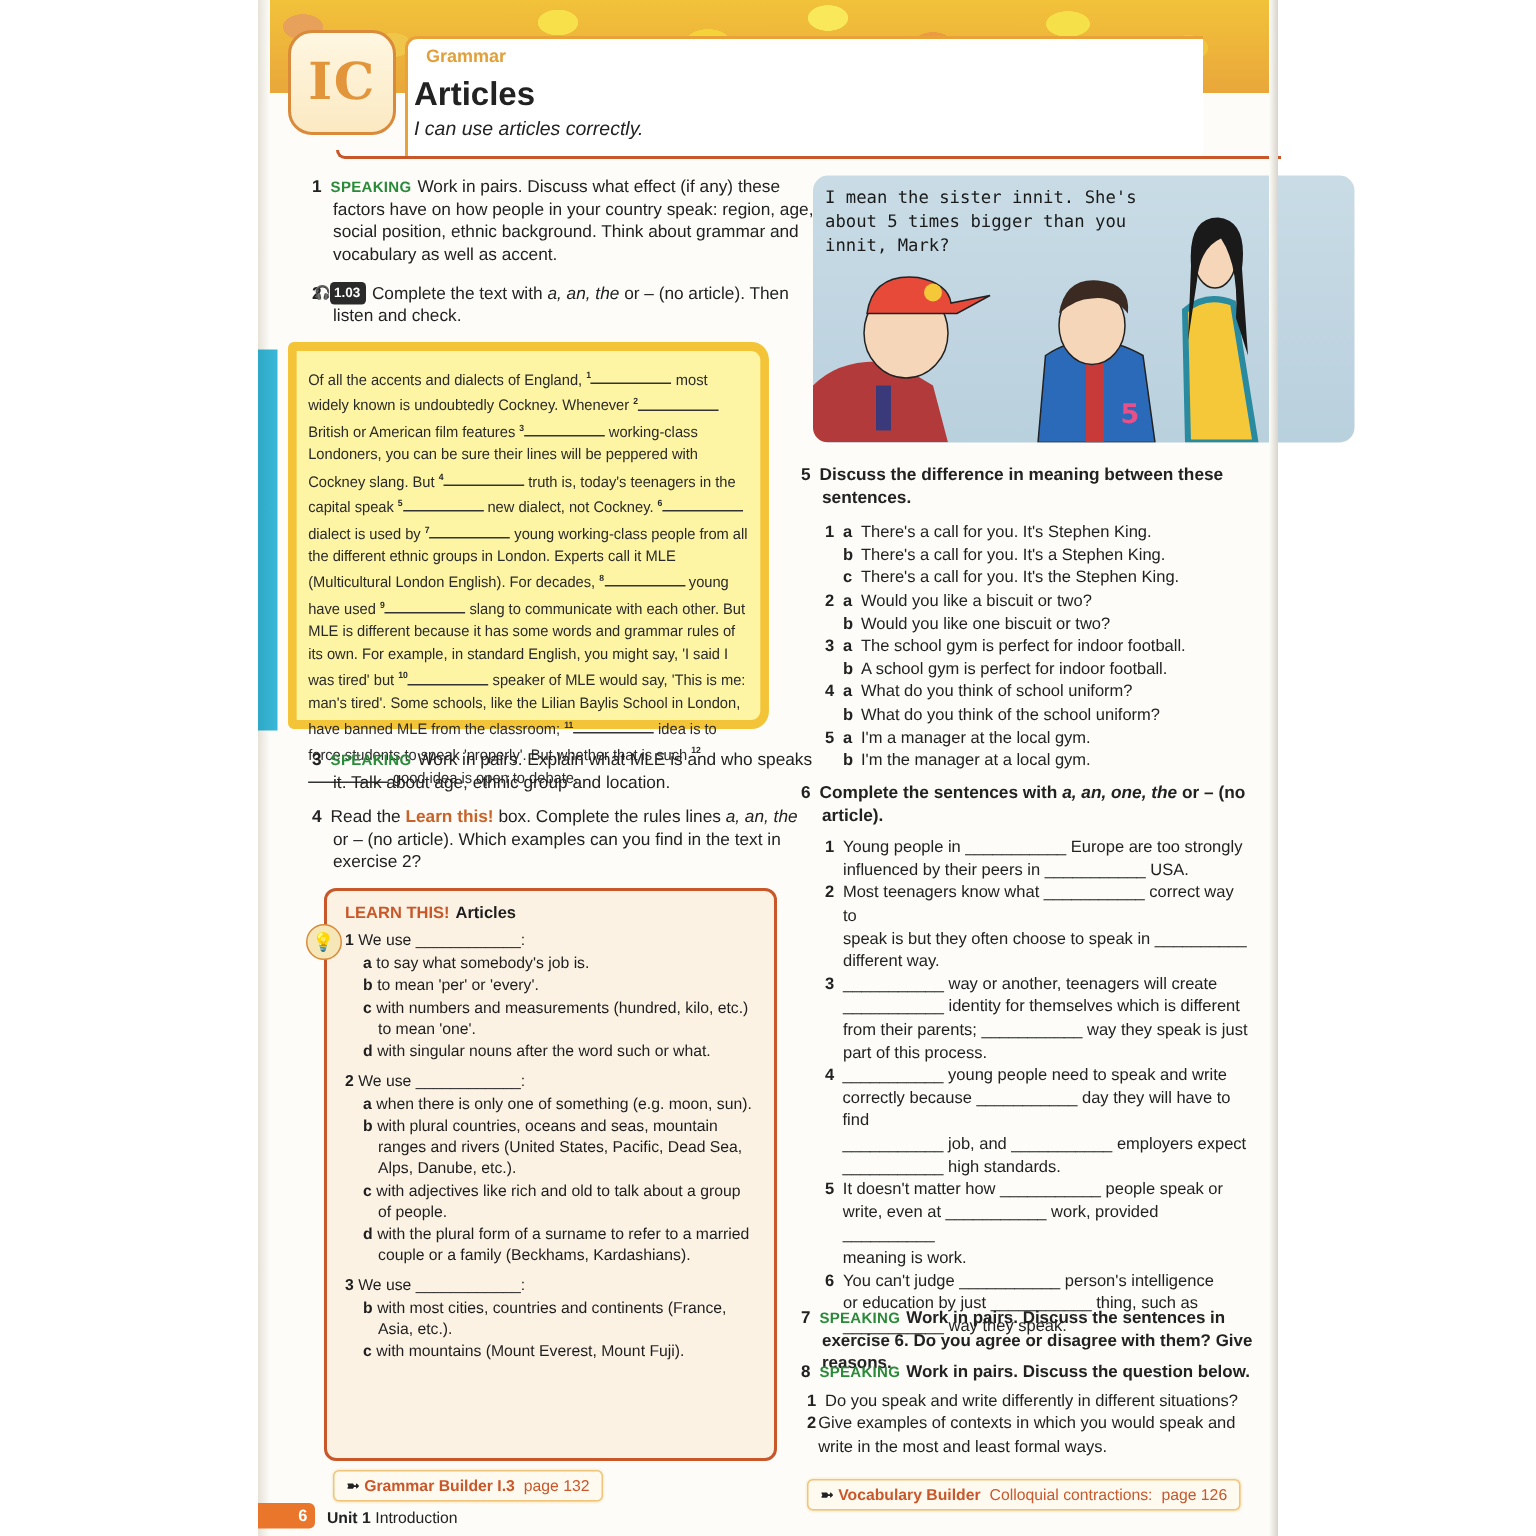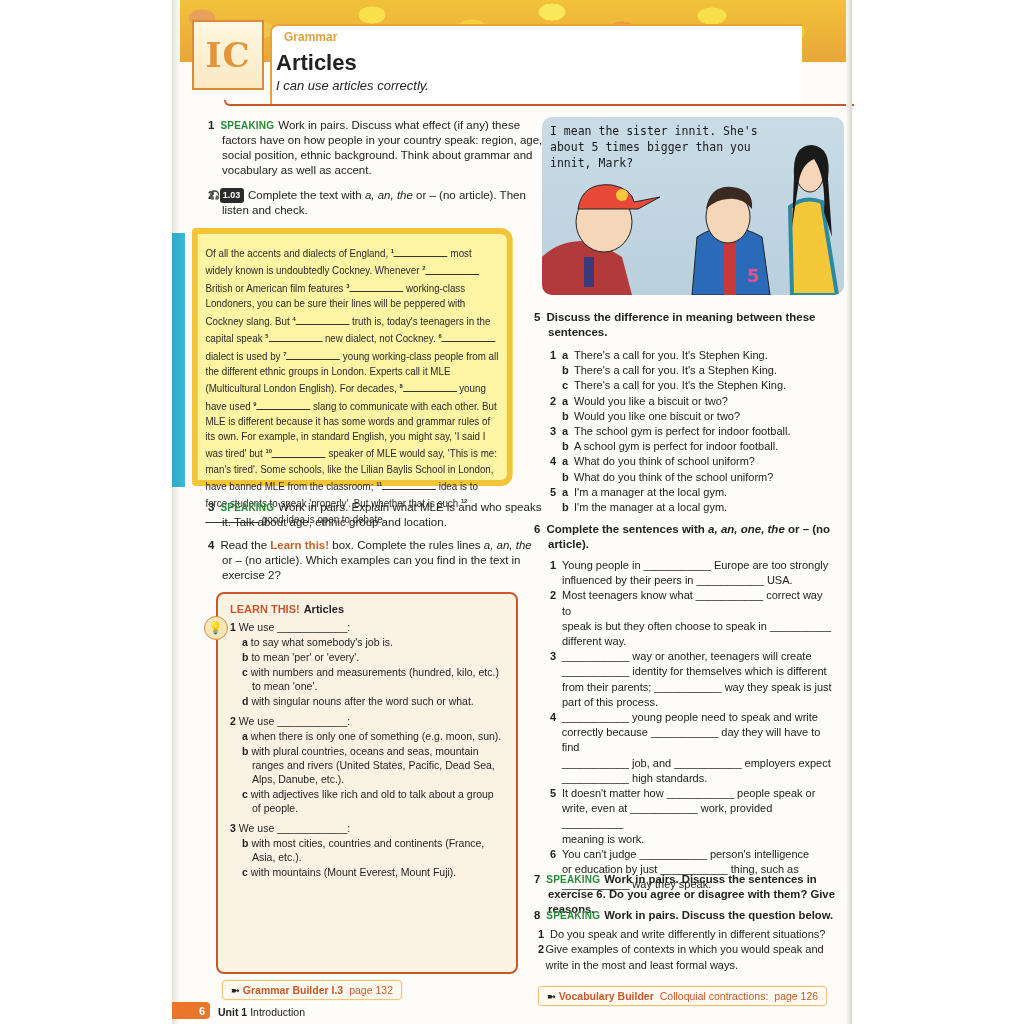--- a/index.html
+++ b/index.html
@@ -25,21 +25,21 @@
       radial-gradient(ellipse 22px 14px at 620px 32px, #f2c63a 60%, transparent 62%),
       linear-gradient(180deg, #f2c23a 0%, #e9a73a 100%);
   }
   .left-edge-shadow {
     position:absolute; left:0; top:0; width:8px; height:1024px;
     background:linear-gradient(90deg,#e6e2d8,#fdfcf8);
   }
   .ic-box {
     position:absolute; left:20px; top:20px; width:68px; height:66px;
     background:linear-gradient(180deg,#fff7e2,#fbe9c2);
-    border:2px solid #d98a3a; border-radius:0;
+    border:2px solid #d98a3a; border-radius:16px;
     display:flex; align-items:center; justify-content:center;
     font-family:"DejaVu Serif", serif; font-weight:bold; font-size:34px;
     color:#e2953a; letter-spacing:1px;
   }
   .title-tab {
     position:absolute; left:98px; top:24px; width:530px; height:78px;
     background:#ffffff; border-top:2px solid #e9a13a; border-left:2px solid #e9a13a;
     border-top-left-radius:8px;
   }
   .title-tab .cat {
@@ -101,21 +101,21 @@
   .builder .gb { color:#c8582a; font-weight:bold; margin-right:6px; }
   .builder .pg { color:#c8582a; }
   .footer-num {
     position:absolute; left:0; top:1002px; width:38px; height:17px; background:#e9762a;
     border-radius:0 4px 4px 0; color:#fff; font-weight:bold; font-size:11px;
     display:flex; align-items:center; justify-content:flex-end; padding-right:5px; box-sizing:border-box;
   }
   .footer-unit { position:absolute; left:46px; top:1006px; font-size:10.5px; color:#222; }
   .footer-unit .u { font-weight:bold; margin-right:3px; }
   .cartoon {
-    position:absolute; left:370px; top:117px; width:302px; height:178px;
+    position:absolute; left:370px; top:117px; width:361px; height:178px;
     background:linear-gradient(180deg,#c9dce6,#b9d0dd);
     border-radius:10px; overflow:hidden;
   }
   .bubble-text {
     position:absolute; left:8px; top:6px; width:210px;
     font-family:"DejaVu Sans Mono", monospace; font-size:11.5px; line-height:16px; color:#1a1a1a;
   }
   .right-ex { position:absolute; left:362px; font-size:11px; line-height:15.2px; color:#222; }
   .right-ex .q { white-space:nowrap; }
   .right-ex .qn { display:inline-block; width:12px; font-weight:bold; }
@@ -168,20 +168,21 @@
       <div class="item"><span class="il">b</span><span>to mean 'per' or 'every'.</span></div>
       <div class="item"><span class="il">c</span><span>with numbers and measurements (hundred, kilo, etc.) to mean 'one'.</span></div>
       <div class="item"><span class="il">d</span><span>with singular nouns after the word such or what.</span></div>
     </div>
 
     <div class="rule" style="margin-top:6px">
       <div class="rule-head"><span class="rn">2</span><span>We use ____________:</span></div>
       <div class="item"><span class="il">a</span><span>when there is only one of something (e.g. moon, sun).</span></div>
       <div class="item"><span class="il">b</span><span>with plural countries, oceans and seas, mountain ranges and rivers (United States, Pacific, Dead Sea, Alps, Danube, etc.).</span></div>
       <div class="item"><span class="il">c</span><span>with adjectives like rich and old to talk about a group of people.</span></div>
+      <div class="item"><span class="il">d</span><span>with the plural form of a surname to refer to a married couple or a family (Beckhams, Kardashians).</span></div>
     </div>
 
     <div class="rule" style="margin-top:6px">
       <div class="rule-head"><span class="rn">3</span><span>We use ____________:</span></div>
       <div class="item"><span class="il">b</span><span>with most cities, countries and continents (France, Asia, etc.).</span></div>
       <div class="item"><span class="il">c</span><span>with mountains (Mount Everest, Mount Fuji).</span></div>
     </div>
   </div>
 
   <div class="builder" style="left:50px;top:980px;">

